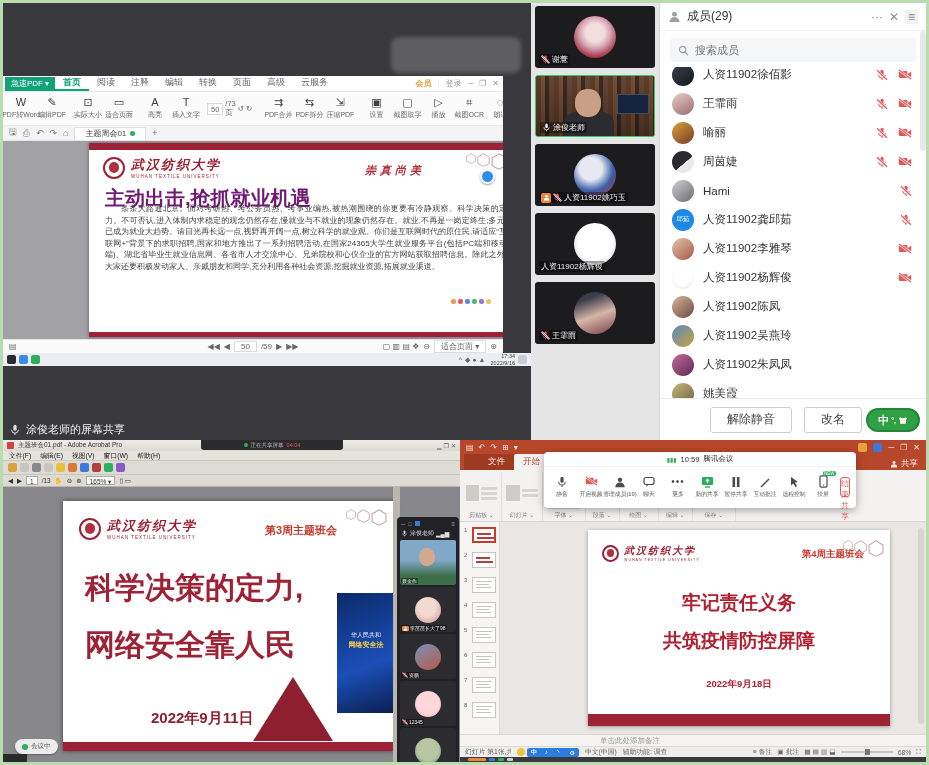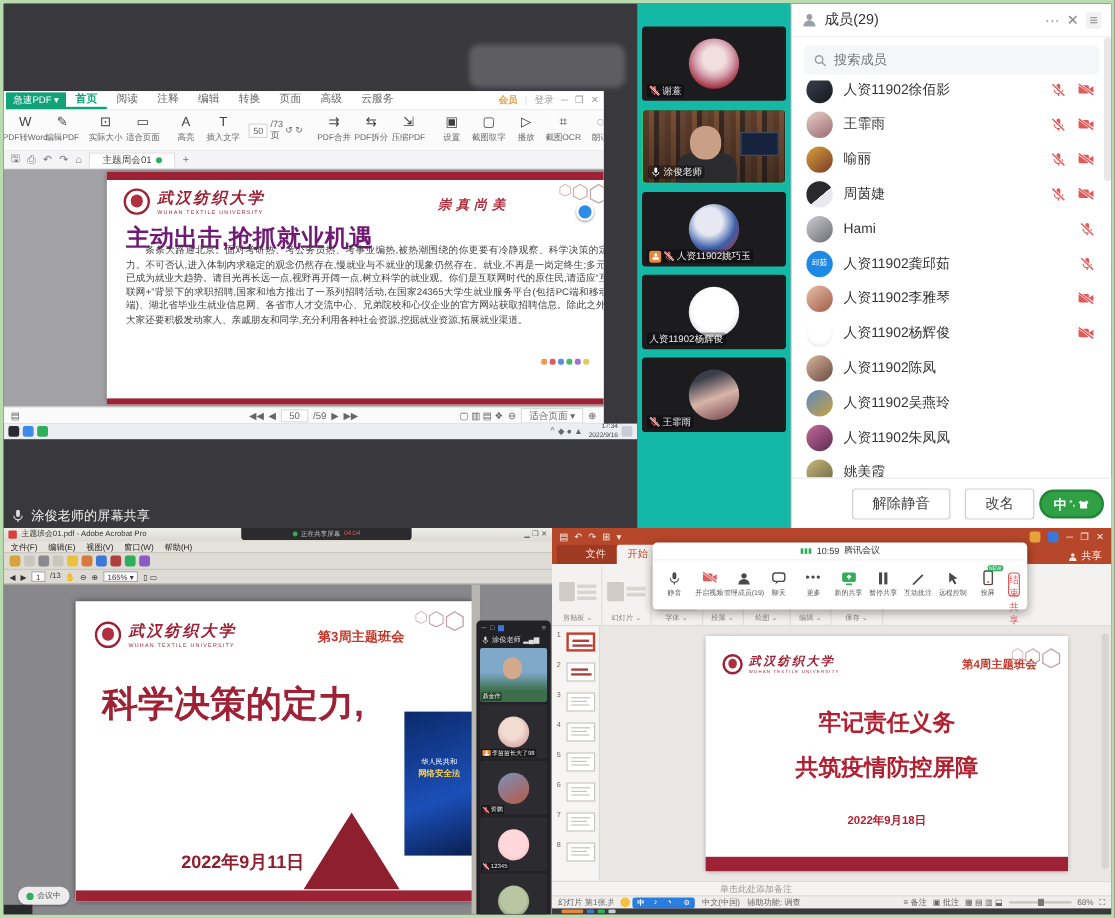--- a/index.html
+++ b/index.html
@@ -47,21 +47,21 @@
 #pdf-status{height:14px;background:#fafafa;border-top:1px solid #e6e6e6;display:flex;align-items:center;font-size:8px;color:#666;padding:0 6px;position:relative}
 #pdf-status .center{position:absolute;left:0;right:0;display:flex;justify-content:center;gap:4px;align-items:center}
 #pdf-status .pnum{border:1px solid #ddd;background:#fff;padding:0 6px}
 #pdf-status .right{margin-left:auto;display:flex;gap:4px;align-items:center}
 #tl-taskbar{left:0;top:350px;width:528px;height:13px;background:#eceef4;display:flex;align-items:center;padding:0 4px;gap:3px}
 #tl-taskbar .tbic{width:9px;height:9px;border-radius:2px}
 #tl-taskbar .tray{margin-left:auto;display:flex;align-items:center;gap:3px;color:#666;font-size:7px}
 #tl-taskbar .clock{font-size:5.5px;line-height:1.1;text-align:right;color:#444}
 #sharelabel{left:6px;top:419px;display:flex;align-items:center;gap:5px;color:#eee;font-size:11px}
 
-#q-videos{left:528px;top:0;width:128px;height:437px;background:#14b8a6;padding-top:19px}
+#q-videos{left:528px;top:0;width:128px;height:437px;background:#e5e5e5;padding-top:3px}
 .vtile{position:relative;margin:0 4px 7px 4px;height:62px;background:#1c1c1f;border-radius:3px;display:flex;align-items:center;justify-content:center;overflow:hidden}
 .vtile.speaking{border:1px solid #35c56a}
 .vlabel{position:absolute;left:4px;bottom:3px;display:flex;align-items:center;gap:2px;color:#f0f0f0;font-size:8px;background:rgba(0,0,0,.35);padding:0 2px;border-radius:2px;white-space:nowrap}
 .vav{width:42px;height:42px;border-radius:50%}
 .av-anime{background:radial-gradient(circle at 50% 40%,#f2dede 28%,#d8a8b8 46%,#a23242 75%)}
 .av-doll{background:radial-gradient(circle at 40% 35%,#e8e8f2 30%,#3a5fa8 60%,#b03040 90%)}
 .av-hamster{background:radial-gradient(circle at 50% 45%,#ffffff 55%,#e3e3e6 75%,#cfcfd4 100%)}
 .av-portrait{background:linear-gradient(160deg,#3a3d4a 20%,#d8b5a8 55%,#8a5a60 90%)}
 .av-photo{background:linear-gradient(150deg,#6a7a86 10%,#2f3a38 55%,#15181a 95%)}
 .badge-hand{width:10px;height:10px;border-radius:2px;background:#e8883c;display:inline-flex;align-items:center;justify-content:center}
@@ -707,20 +707,21 @@
             </svg>
             <svg width="13" height="14" viewBox="0 0 20 22">
               <polygon points="10,1 19,6.5 19,16.5 10,21 1,16.5 1,6.5" fill="none" stroke="#c4a0a8" stroke-width="1.4"></polygon>
             </svg>
             <svg width="16" height="17" viewBox="0 0 20 22">
               <polygon points="10,1 19,6.5 19,16.5 10,21 1,16.5 1,6.5" fill="none" stroke="#c4a0a8" stroke-width="1.4"></polygon>
             </svg>
           </div>
         <div id="slide3-title">
           <div>科学决策的定力,</div>
+          <div>网络安全靠人民</div>
         </div>
         <div class="date">2022年9月11日</div>
         <div id="poster">
           <div class="l1">华人民共和</div>
           <div class="l2">网络安全法</div>
         </div>
         <div id="tri"></div>
         <div class="band-bot" style="height:9px"></div>
       </div>
       <div id="acr-scroll"></div>

